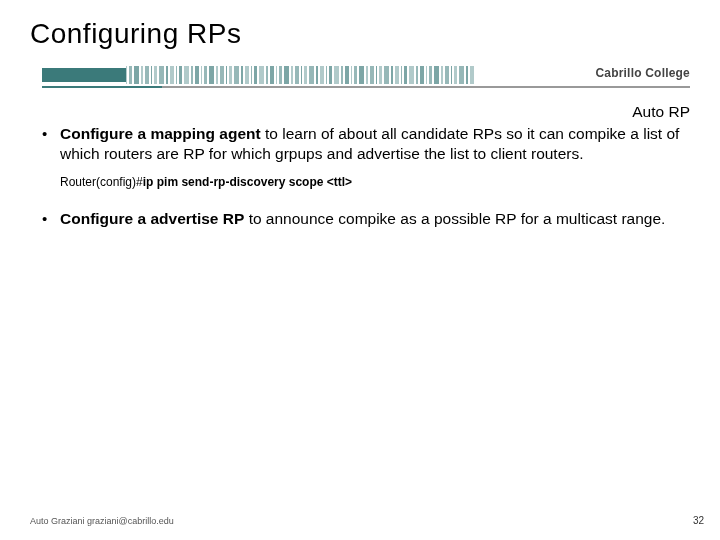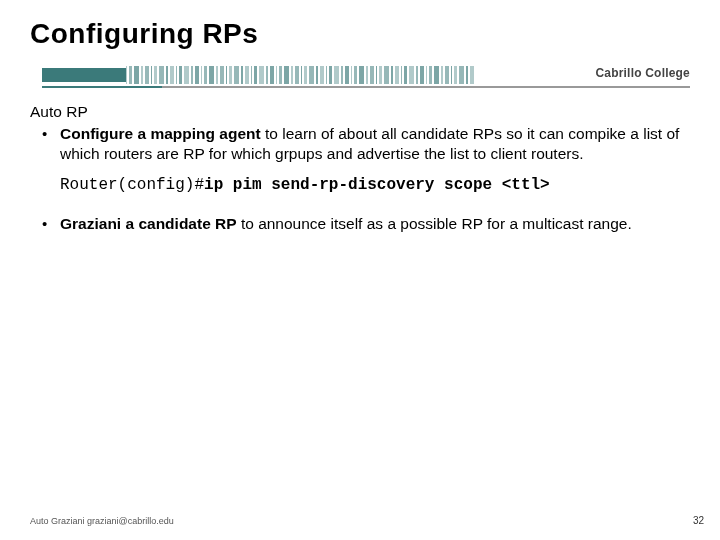--- a/index.html
+++ b/index.html
@@ -1,30 +1,30 @@
 <!DOCTYPE html>
 <html><head>
 <meta charset="utf-8">
 <style>
   * { margin: 0; padding: 0; box-sizing: border-box; }
   html, body { width: 720px; height: 540px; font-family: Arial, Helvetica, sans-serif; color: #000; background: #fff; }
   .slide { position: relative; width: 720px; height: 540px; padding: 18px 30px 0 30px; }
-  .title { font-size: 28px; font-weight: bold; letter-spacing: 0.5px; }
+  .title { font-size: 28px; font-weight: normal; letter-spacing: 0.5px; }
   .divider { position: relative; margin-top: 14px; height: 24px; margin-left: 12px; }
   .teal-box { position: absolute; left: 0; top: 4px; width: 84px; height: 14px; background: #3b7a7a; }
   .barcode { position: absolute; left: 84px; top: 2px; width: 384px; height: 18px; overflow: hidden; display: flex; align-items: center; }
   .barcode span { display: inline-block; background: #7da6a6; margin-right: 2px; height: 18px; }
   .college { position: absolute; right: 0; top: 2px; font-size: 12px; font-weight: bold; color: #444; letter-spacing: 0.2px; }
   .hr { position: absolute; left: 0; right: 0; top: 22px; height: 2px; background: linear-gradient(to right, #3b7a7a 0, #3b7a7a 120px, #999 120px, #999 100%); }
   .content { margin-top: 14px; font-size: 15.5px; line-height: 1.28; }
-  .h-sub { font-weight: normal; margin-bottom: 2px; }
+  .h-sub { font-weight: normal; margin-bottom: 2px; text-align: right; }
   ul { list-style: none; }
   li.b1 { position: relative; padding-left: 30px; margin-bottom: 12px; }
   li.b1::before { content: "•"; position: absolute; left: 12px; top: 0; font-size: 15px; }
-  .code { font-family: Liberation Mono, monospace; font-size: 16px; margin-left: 30px; margin-top: 8px; margin-bottom: 18px; white-space: pre-wrap; word-break: break-word; }
+  .code { font-family: Liberation Sans, sans-serif; font-size: 12px; margin-left: 30px; margin-top: 8px; margin-bottom: 18px; white-space: pre-wrap; word-break: break-word; }
   .code b { font-weight: bold; }
   .footer { position: absolute; left: 30px; bottom: 14px; font-size: 9px; color: #555; }
   .pagenum { position: absolute; right: 16px; bottom: 14px; font-size: 10px; color: #333; }
   b { font-weight: bold; }
 </style>
 </head>
 <body>
 
 <div class="slide">
   <div class="title">Configuring RPs</div>
@@ -111,20 +111,20 @@
     <div class="h-sub">Auto RP</div>
     <ul>
       <li class="b1">
         <b>Configure a mapping agent</b><span> to learn of about all candidate RPs so it can compike a list of which routers are RP for which grpups and advertise the list to client routers.</span>
       </li>
     </ul>
     <div class="code"><span>Router(config)#</span><b>ip pim send-rp-discovery scope &lt;ttl&gt;</b></div>
 
     <ul>
       <li class="b1">
-        <b>Graziani a candidate RP</b><span> to announce itself as a possible RP for a multicast range.</span>
+        <b>Configure a advertise RP</b><span> to announce compike as a possible RP for a multicast range.</span>
       </li>
     </ul>
   </div>
 
   <div class="footer">Auto Graziani  graziani@cabrillo.edu</div>
   <div class="pagenum">32</div>
 </div>
 
 </body></html>

